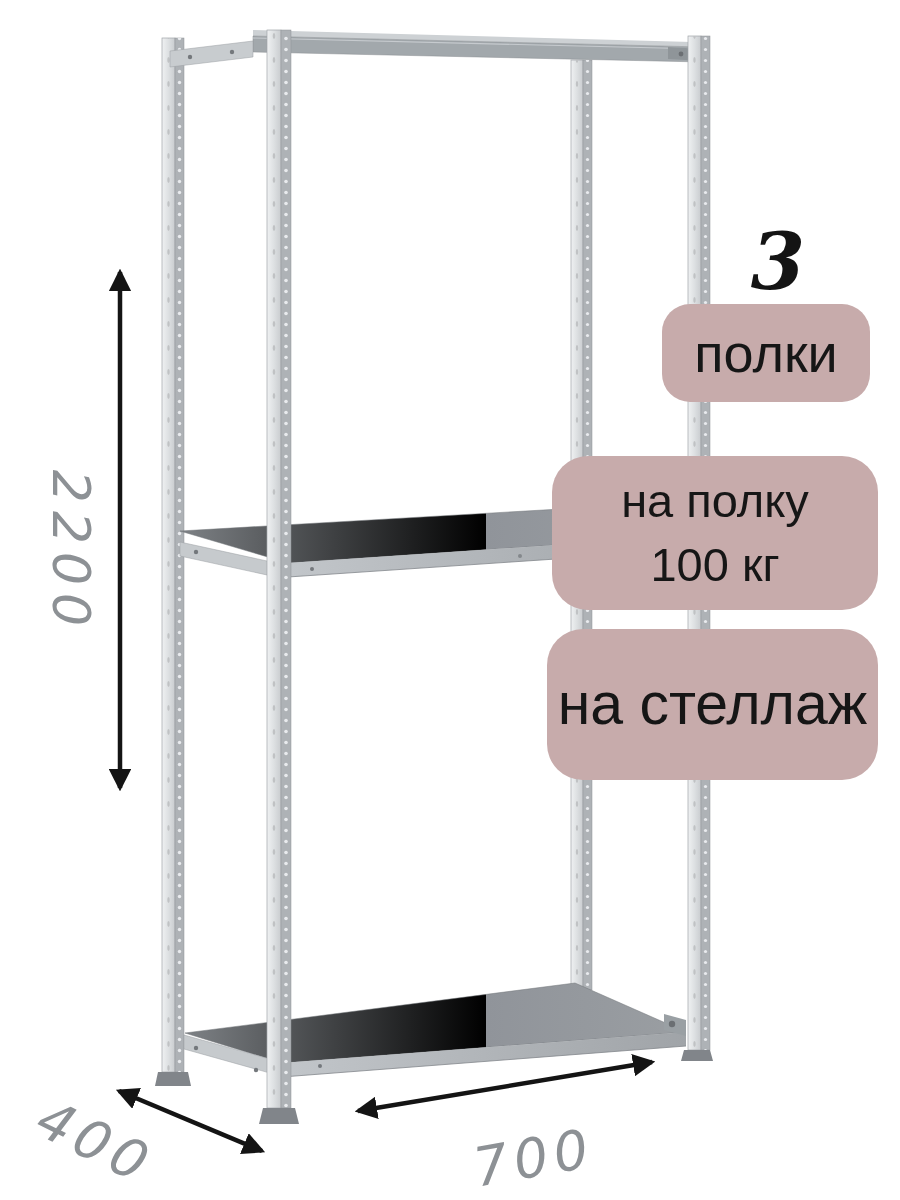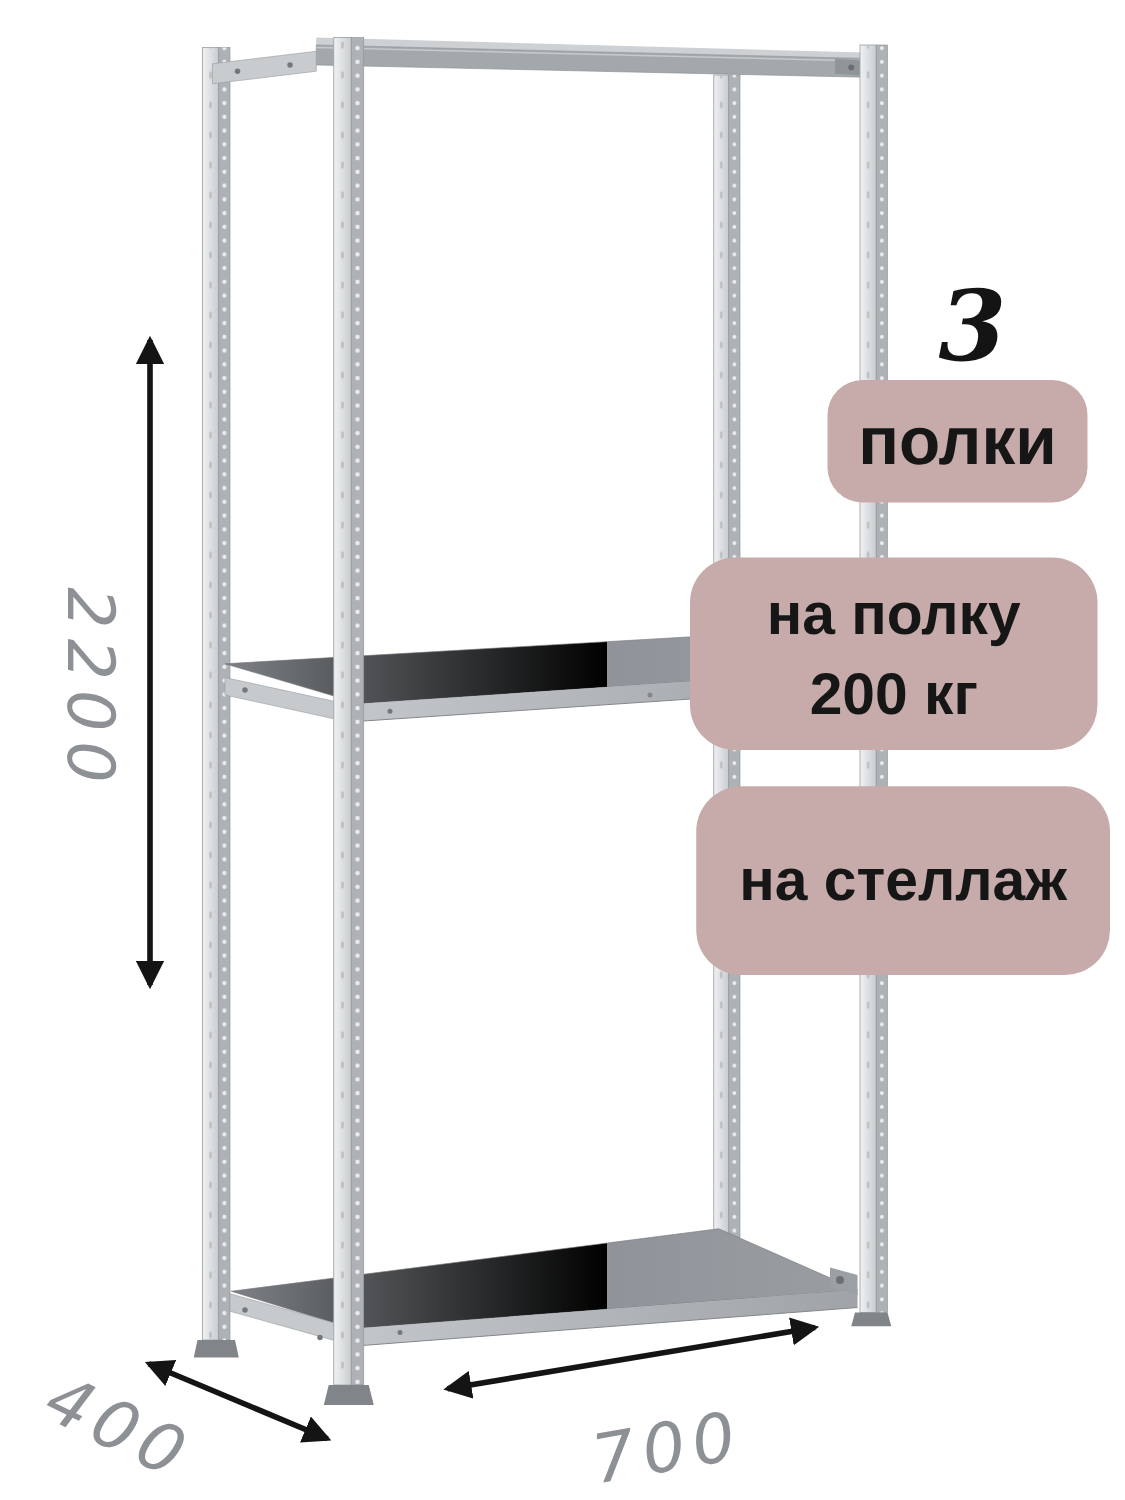--- a/index.html
+++ b/index.html
@@ -24,28 +24,28 @@
   #count-number{
     position:absolute;left:778px;top:262px;z-index:2;
     transform:translate(-50%,-50%);
     font-family:"DejaVu Serif",serif;font-style:italic;font-weight:700;
     font-size:78px;color:#141414;line-height:1;
   }
   
   .badge{
     position:absolute;z-index:2;background:#c7abab;
     display:flex;flex-direction:column;align-items:center;justify-content:center;
-    color:#161616;font-weight:700;text-align:center;
+    color:#161616;font-weight:400;text-align:center;
   }
   #badge-count{left:662px;top:304px;width:208px;height:98px;border-radius:28px;
     font-size:54px;}
-  #badge-shelf-load{left:552px;top:446px;width:326px;height:154px;border-radius:36px;
+  #badge-shelf-load{left:552px;top:456px;width:326px;height:154px;border-radius:36px;
     font-size:47px;line-height:1.36;}
   #badge-rack-load{left:547px;top:629px;width:331px;height:151px;border-radius:36px;
-    font-size:47px;line-height:1.32;margin-left:10px;}
+    font-size:59px;line-height:1.32;}
   .badge-line{white-space:nowrap;}
 </style>
 </head>
 <body>
 
 <div id="stage">
 
   <svg id="rack-svg" width="900" height="1200" viewBox="0 0 900 1200">
     <defs>
       <linearGradient id="gTop" x1="0" y1="0" x2="1" y2="0">
@@ -154,20 +154,20 @@
   <div class="dim" id="dim-width">700</div>
 
   <div id="count-number">3</div>
 
   <div class="badge" id="badge-count">
     <div class="badge-line">полки</div>
   </div>
 
   <div class="badge" id="badge-shelf-load">
     <div class="badge-line">на полку</div>
-    <div class="badge-line">200 кг</div>
+    <div class="badge-line">100 кг</div>
   </div>
 
   <div class="badge" id="badge-rack-load">
     <div class="badge-line">на стеллаж</div>
   </div>
 
 </div>
 
 </body></html>

